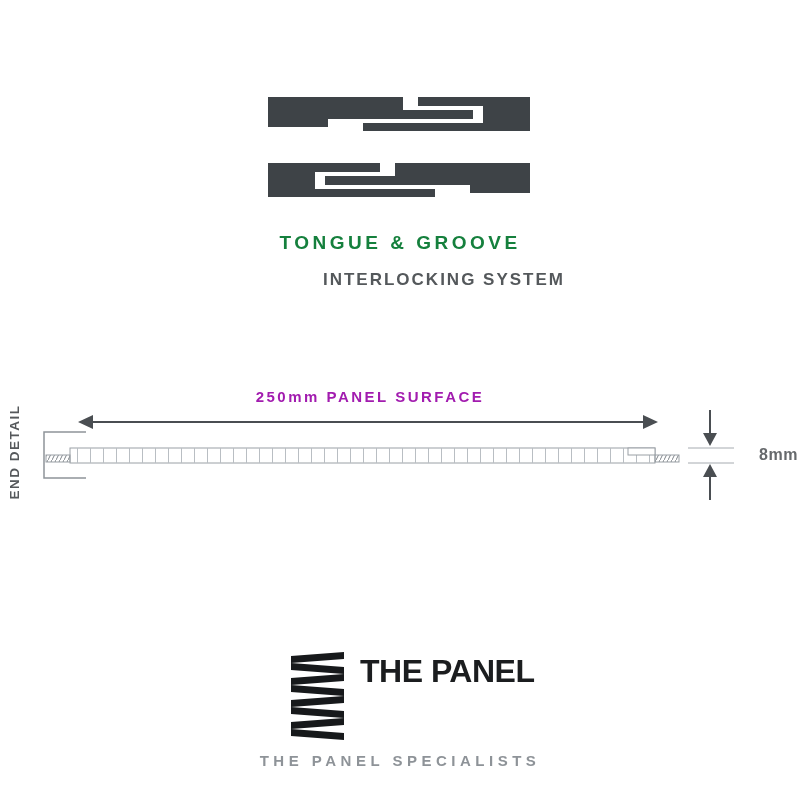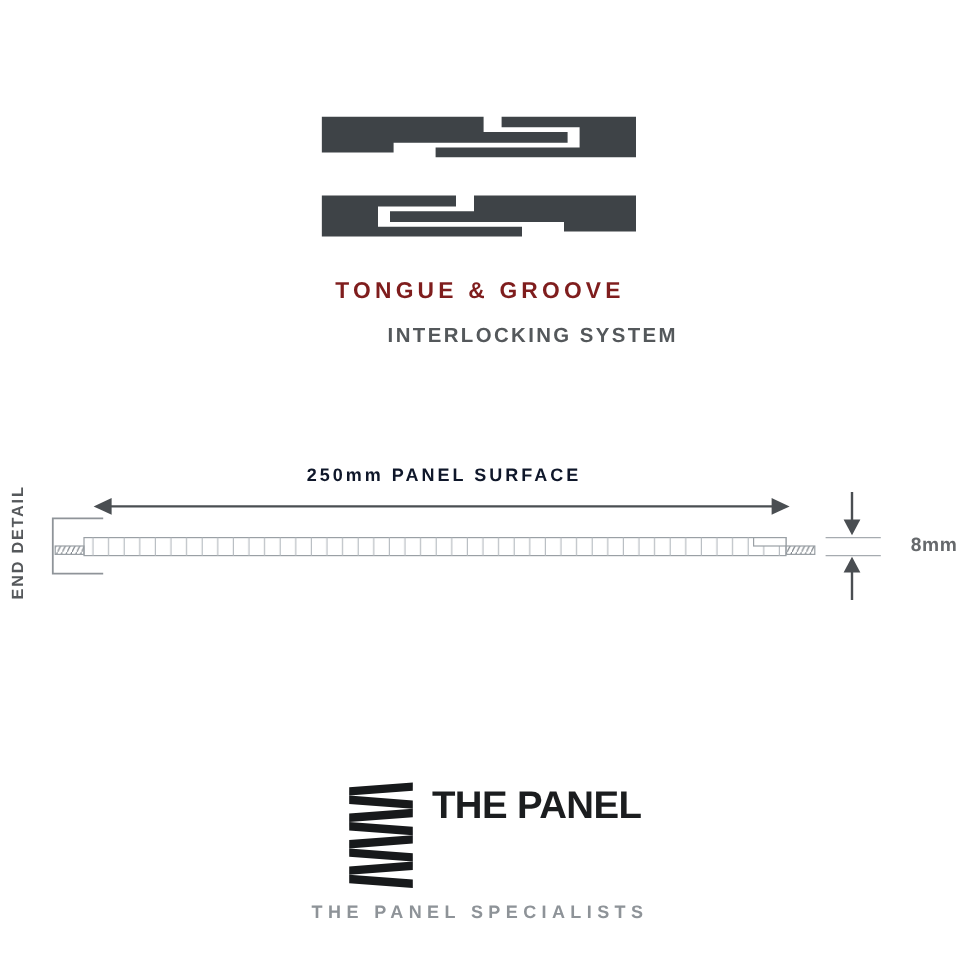--- a/index.html
+++ b/index.html
@@ -15,40 +15,40 @@
 
   
   .interlock-svg { left: 268px; top: 97px; }
 
   .diagram-title {
     left: 0; top: 232px; width: 800px;
     text-align: center;
     font-size: 19px;
     font-weight: bold;
     letter-spacing: 3.5px;
-    color: #7f1d1d;
+    color: #15803d;
   }
   .diagram-subtitle {
     left: 0; top: 270px; width: 800px;
     text-align: center;
     font-size: 17px;
     font-weight: bold;
     letter-spacing: 2px;
     color: #54585b;
     padding-left: 44px;
   }
 
   
   .surface-label {
     left: 80px; top: 388px; width: 580px;
     text-align: center;
     font-size: 15px;
     font-weight: bold;
     letter-spacing: 2.5px;
-    color: #0f172a;
+    color: #a21caf;
   }
   .mid-svg { left: 0; top: 380px; }
   .end-detail-label {
     left: -48px; top: 442px; width: 130px; height: 20px;
     transform: rotate(-90deg);
     text-align: center;
     font-size: 13.5px;
     font-weight: bold;
     letter-spacing: 1.5px;
     color: #55585b;

